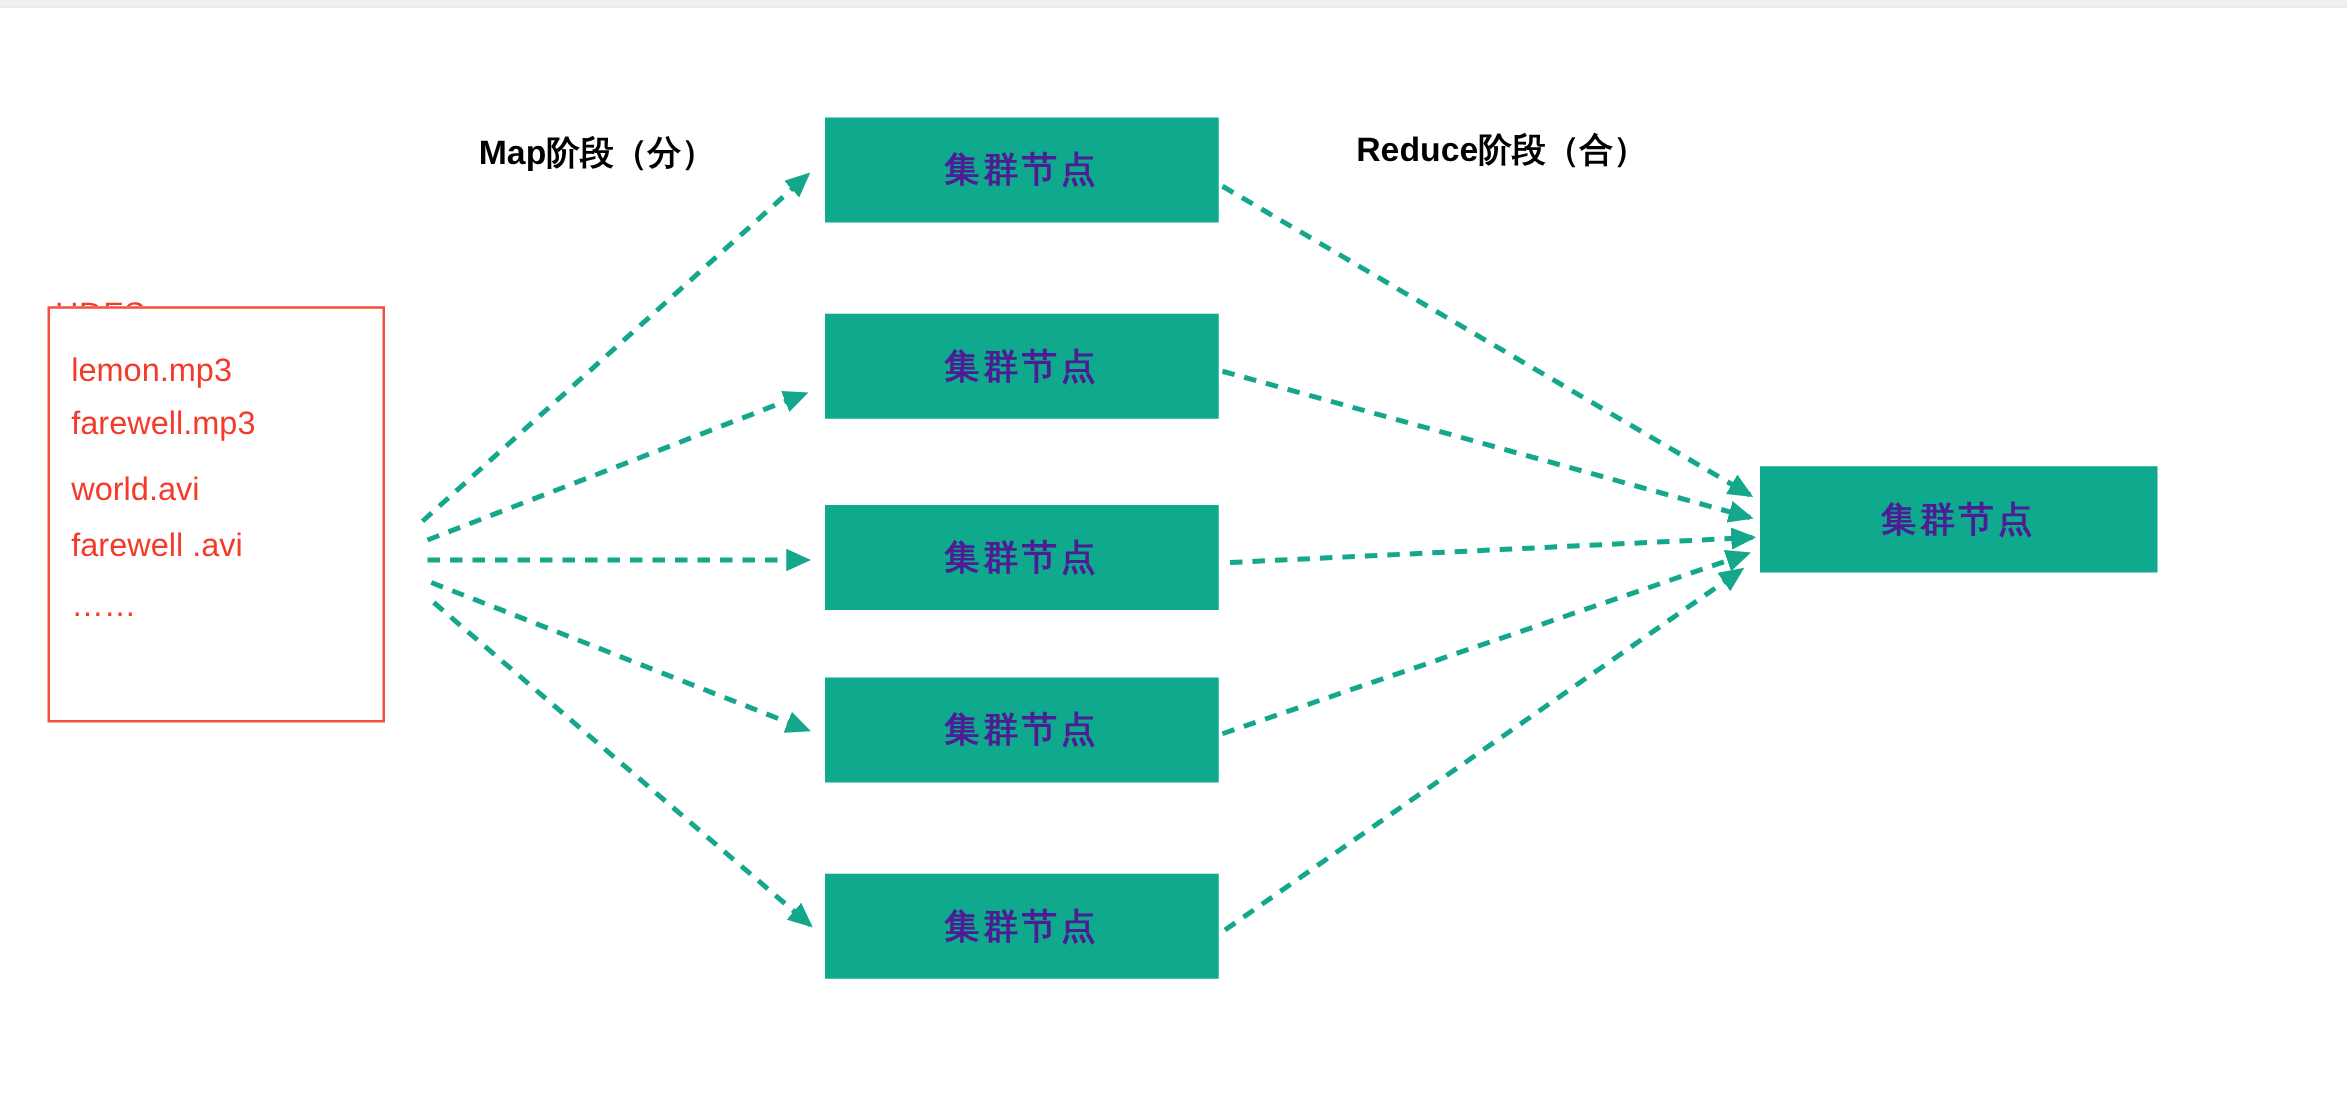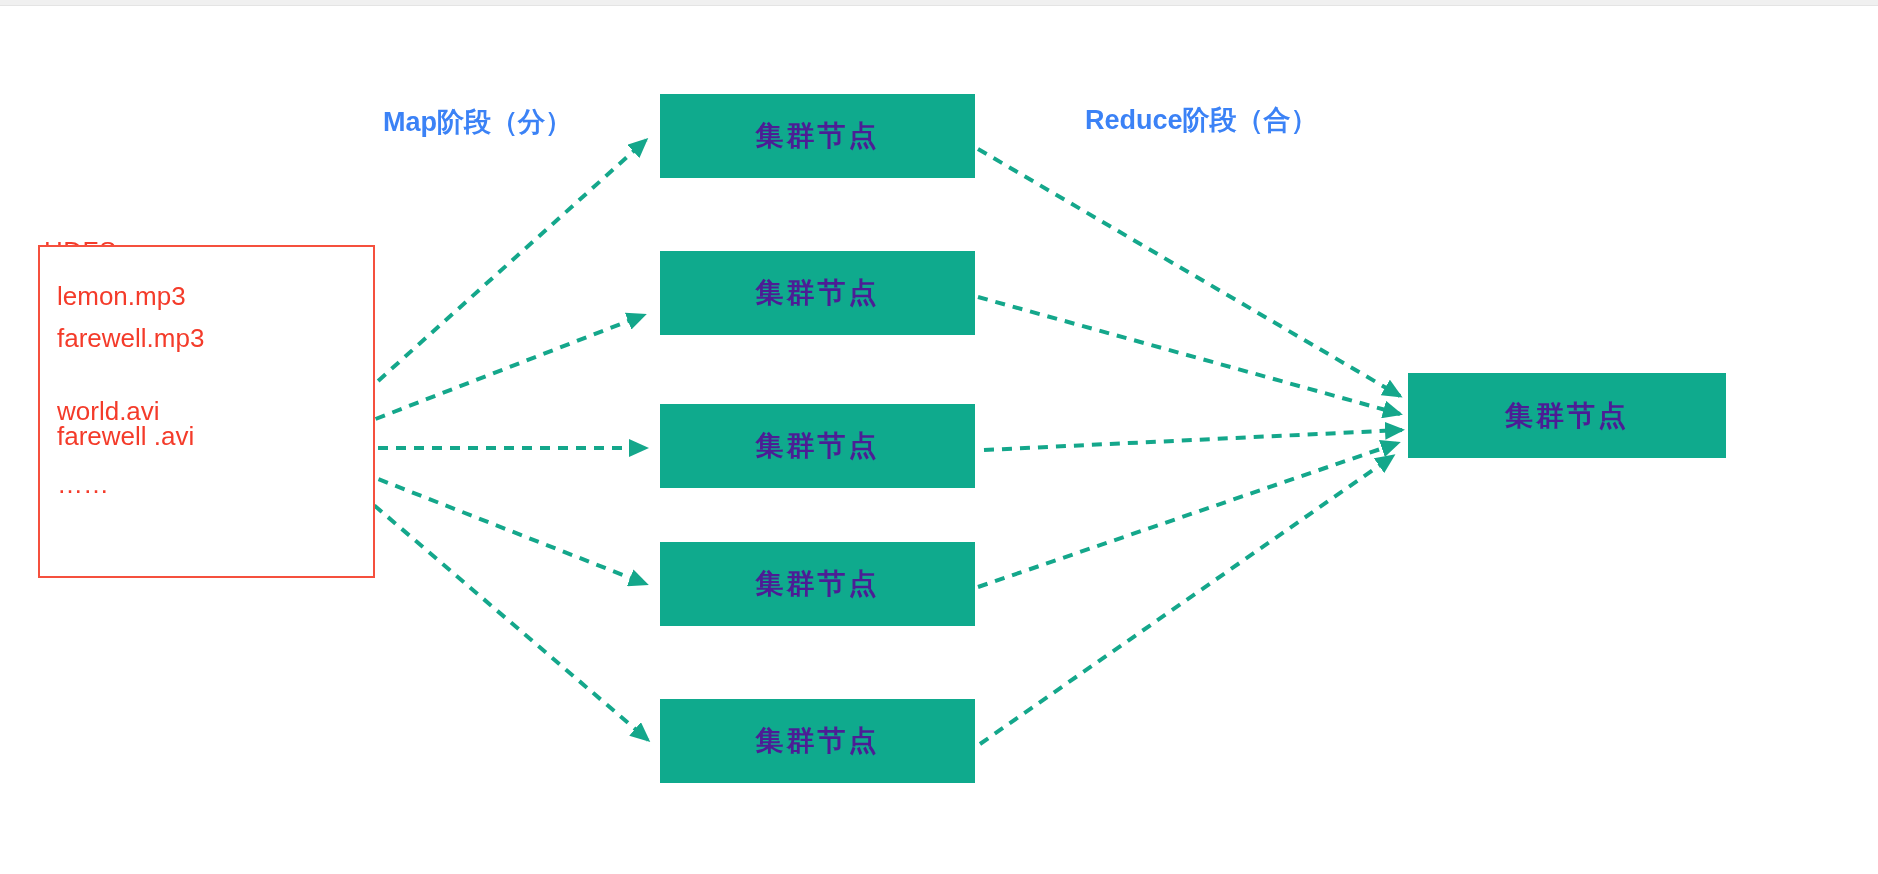--- a/index.html
+++ b/index.html
@@ -31,47 +31,47 @@
     font-size: 26px;
     color: #f43b2a;
     font-weight: 400;
     letter-spacing: 0.5px;
     margin-top: 36px;
   }
   .hdfs-box {
     position: absolute;
     left: 38px;
     top: 245px;
-    width: 337px;
+    width: 270px;
     height: 333px;
     border: 2px solid #f5503e;
     background: #ffffff;
     box-sizing: border-box;
     text-align: center;
   }
   .hdfs-file {
     position: absolute;
     left: 17px;
     font-size: 26px;
     line-height: 30px;
     color: #f43b2a;
     white-space: nowrap;
   }
   .hdfs-file:nth-of-type(1) { top: 34px; }
   .hdfs-file:nth-of-type(2) { top: 76px; }
-  .hdfs-file:nth-of-type(3) { top: 129px; margin-top: 20px; }
+  .hdfs-file:nth-of-type(3) { top: 129px; }
   .hdfs-file:nth-of-type(4) { top: 174px; }
   .hdfs-file:nth-of-type(5) { top: 222px; }
   .hdfs-file:nth-of-type(6) { top: 272px; }
   
   .stage-label {
     position: absolute;
     font-size: 27px;
     font-weight: 700;
-    color: #3b82f6;
+    color: #000000;
     white-space: nowrap;
   }
   .stage-label.map    { left: 383px; top: 104px; }
   .stage-label.reduce { left: 1085px; top: 102px; }
   
   .node {
     position: absolute;
     width: 315px;
     height: 84px;
     background: #0faa8d;

